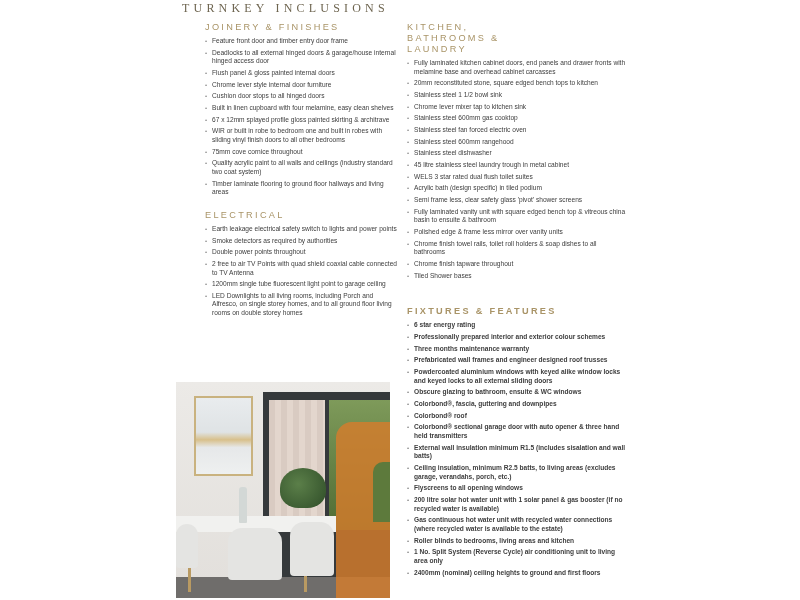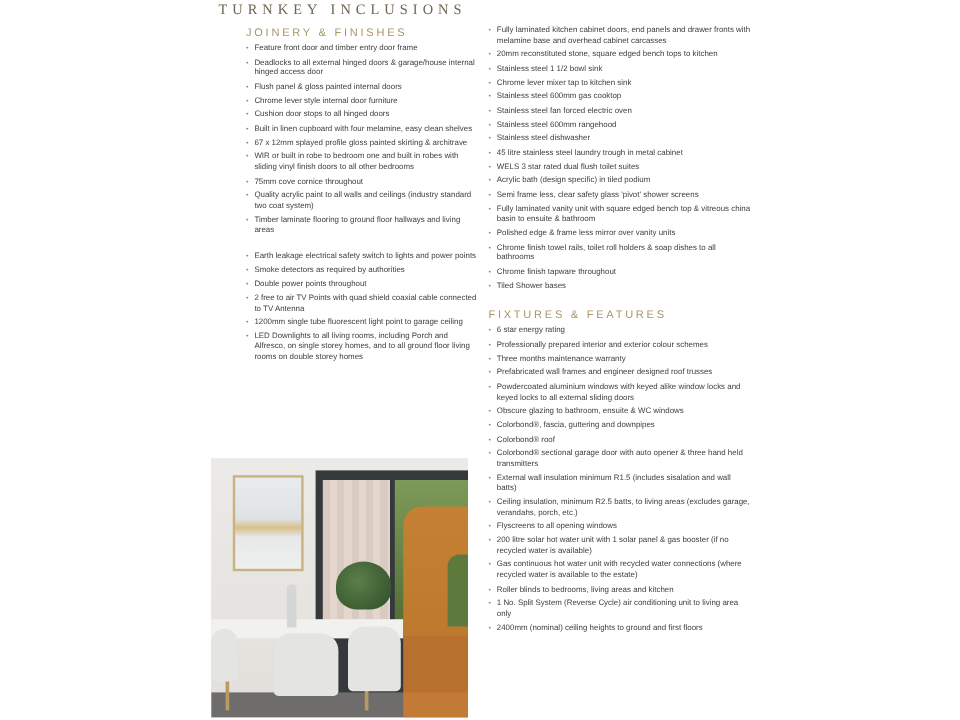--- a/index.html
+++ b/index.html
@@ -54,54 +54,56 @@
         <li>Cushion door stops to all hinged doors</li>
         <li>Built in linen cupboard with four melamine, easy clean shelves</li>
         <li>67 x 12mm splayed profile gloss painted skirting &amp; architrave</li>
         <li>WIR or built in robe to bedroom one and built in robes with sliding vinyl finish doors to all other bedrooms</li>
         <li>75mm cove cornice throughout</li>
         <li>Quality acrylic paint to all walls and ceilings (industry standard two coat system)</li>
         <li>Timber laminate flooring to ground floor hallways and living areas</li>
       </ul>
   </div>
   <div class="section" style="margin-top:2px;">
+    <div class="section-h">ELECTRICAL</div>
     <ul>
         <li>Earth leakage electrical safety switch to lights and power points</li>
         <li>Smoke detectors as required by authorities</li>
         <li>Double power points throughout</li>
         <li>2 free to air TV Points with quad shield coaxial cable connected to TV Antenna</li>
         <li>1200mm single tube fluorescent light point to garage ceiling</li>
         <li>LED Downlights to all living rooms, including Porch and Alfresco, on single storey homes, and to all ground floor living rooms on double storey homes</li>
       </ul>
   </div>
 </div>
 
 <div class="col col-right">
   <div class="section">
+    <div class="section-h" style="width:140px;">KITCHEN, BATHROOMS &amp; LAUNDRY</div>
     <ul>
         <li>Fully laminated kitchen cabinet doors, end panels and drawer fronts with melamine base and overhead cabinet carcasses</li>
         <li>20mm reconstituted stone, square edged bench tops to kitchen</li>
         <li>Stainless steel 1 1/2 bowl sink</li>
         <li>Chrome lever mixer tap to kitchen sink</li>
         <li>Stainless steel 600mm gas cooktop</li>
         <li>Stainless steel fan forced electric oven</li>
         <li>Stainless steel 600mm rangehood</li>
         <li>Stainless steel dishwasher</li>
         <li>45 litre stainless steel laundry trough in metal cabinet</li>
         <li>WELS 3 star rated dual flush toilet suites</li>
         <li>Acrylic bath (design specific) in tiled podium</li>
         <li>Semi frame less, clear safety glass 'pivot' shower screens</li>
         <li>Fully laminated vanity unit with square edged bench top &amp; vitreous china basin to ensuite &amp; bathroom</li>
         <li>Polished edge &amp; frame less mirror over vanity units</li>
         <li>Chrome finish towel rails, toilet roll holders &amp; soap dishes to all bathrooms</li>
         <li>Chrome finish tapware throughout</li>
         <li>Tiled Shower bases</li>
       </ul>
   </div>
-  <div class="section" style="margin-top:14px;">
+  <div class="section" style="margin-top:26px;font-weight:bold;">
     <div class="section-h">FIXTURES &amp; FEATURES</div>
     <ul>
         <li>6 star energy rating</li>
         <li>Professionally prepared interior and exterior colour schemes</li>
         <li>Three months maintenance warranty</li>
         <li>Prefabricated wall frames and engineer designed roof trusses</li>
         <li>Powdercoated aluminium windows with keyed alike window locks and keyed locks to all external sliding doors</li>
         <li>Obscure glazing to bathroom, ensuite &amp; WC windows</li>
         <li>Colorbond®, fascia, guttering and downpipes</li>
         <li>Colorbond® roof</li>

